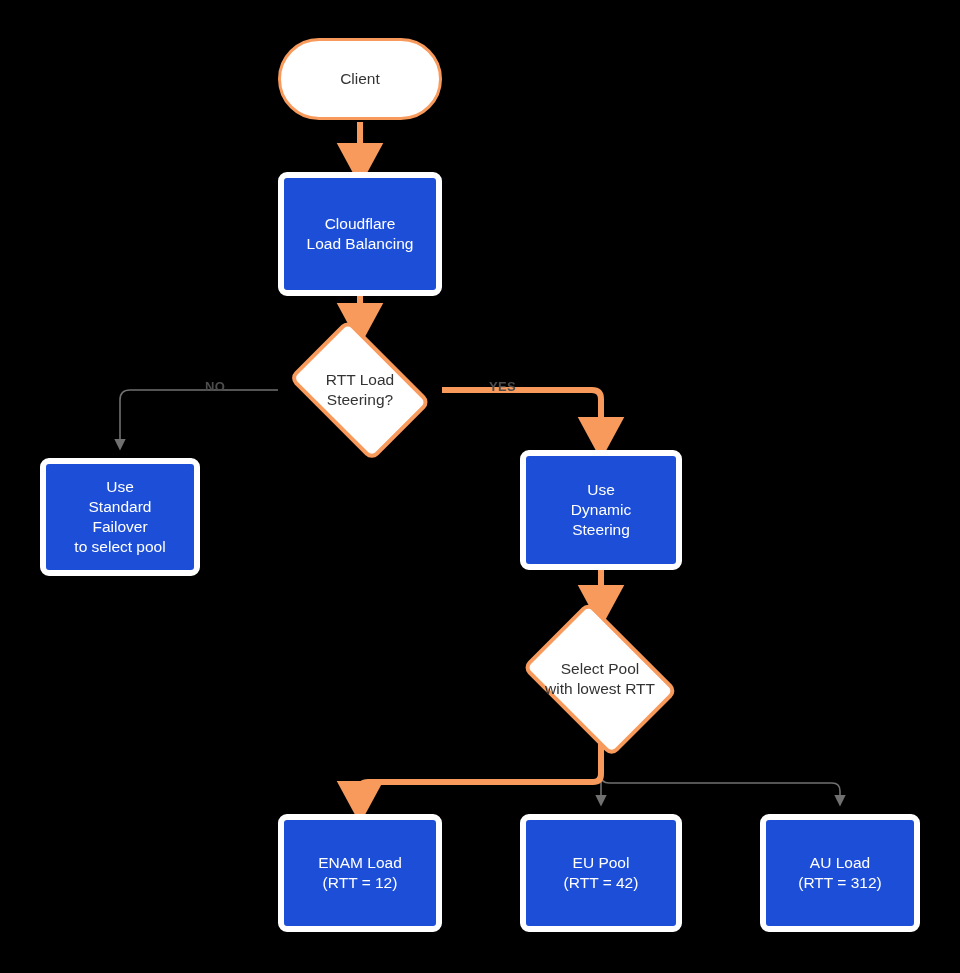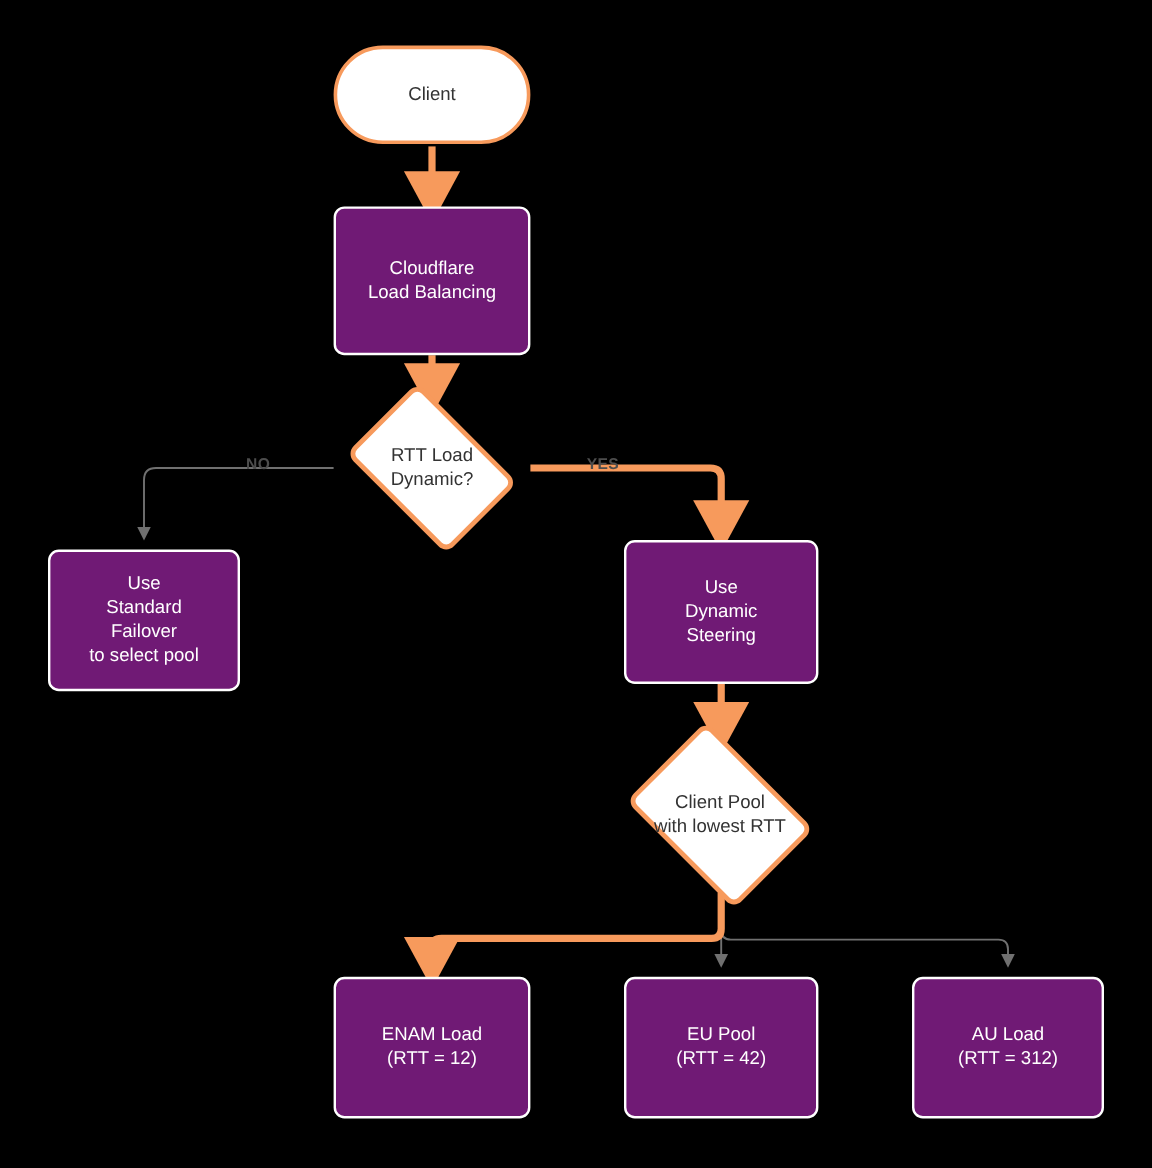--- a/index.html
+++ b/index.html
@@ -43,22 +43,22 @@
     left: 278px; top: 38px; width: 164px; height: 82px;
     background: #ffffff;
     border: 3px solid #f79a5c;
     border-radius: 42px;
     color: #333333;
     font-size: 15.5px;
   }
 
   
   .proc {
-    background: #701a75;
-    border: 2px solid #ffffff;
+    background: #1d4ed8;
+    border: 6px solid #ffffff;
     border-radius: 9px;
     color: #ffffff;
     font-size: 15.5px;
   }
   .n-clb   { left: 278px; top: 172px; width: 164px; height: 124px; }
   .n-sf    { left: 40px;  top: 458px; width: 160px; height: 118px; }
   .n-ds    { left: 520px; top: 450px; width: 162px; height: 120px; }
   .n-enam  { left: 278px; top: 814px; width: 164px; height: 118px; }
   .n-eu    { left: 520px; top: 814px; width: 162px; height: 118px; }
   .n-au    { left: 760px; top: 814px; width: 160px; height: 118px; }
@@ -144,21 +144,21 @@
     <div class="txt">
       <div>Cloudflare</div>
       <div>Load Balancing</div>
     </div>
   </div>
 
   <div class="node dec n-rtt">
     <div class="dia"></div>
     <div class="txt">
       <div>RTT Load</div>
-      <div>Dynamic?</div>
+      <div>Steering?</div>
     </div>
   </div>
 
   <div class="elabel lbl-no">NO</div>
   <div class="elabel lbl-yes">YES</div>
 
   <div class="node proc n-sf">
     <div class="txt">
       <div>Use</div>
       <div>Standard Failover</div>
@@ -169,21 +169,21 @@
   <div class="node proc n-ds">
     <div class="txt">
       <div>Use</div>
       <div>Dynamic Steering</div>
     </div>
   </div>
 
   <div class="node dec n-sel">
     <div class="dia"></div>
     <div class="txt">
-      <div>Client Pool</div>
+      <div>Select Pool</div>
       <div>with lowest RTT</div>
     </div>
   </div>
 
   <div class="node proc n-enam">
     <div class="txt">
       <div>ENAM Load</div>
       <div><span>(</span><span class="b">RTT = 12</span><span>)</span></div>
     </div>
   </div>

